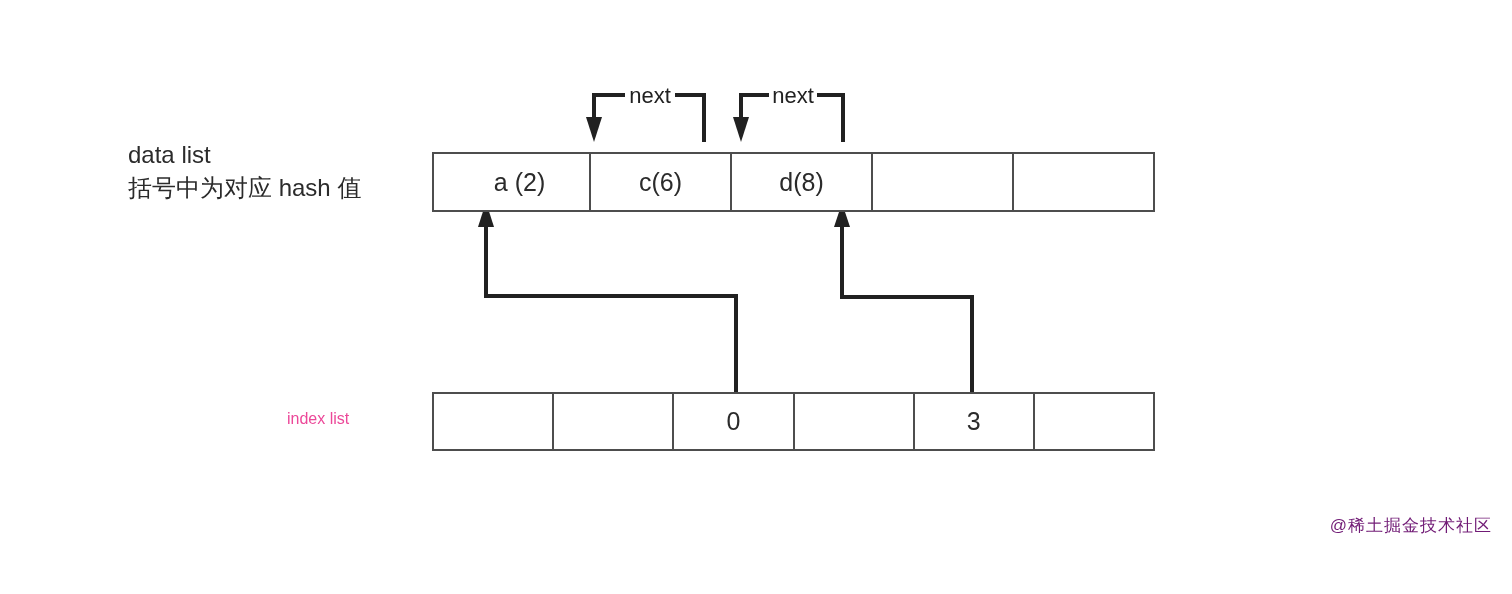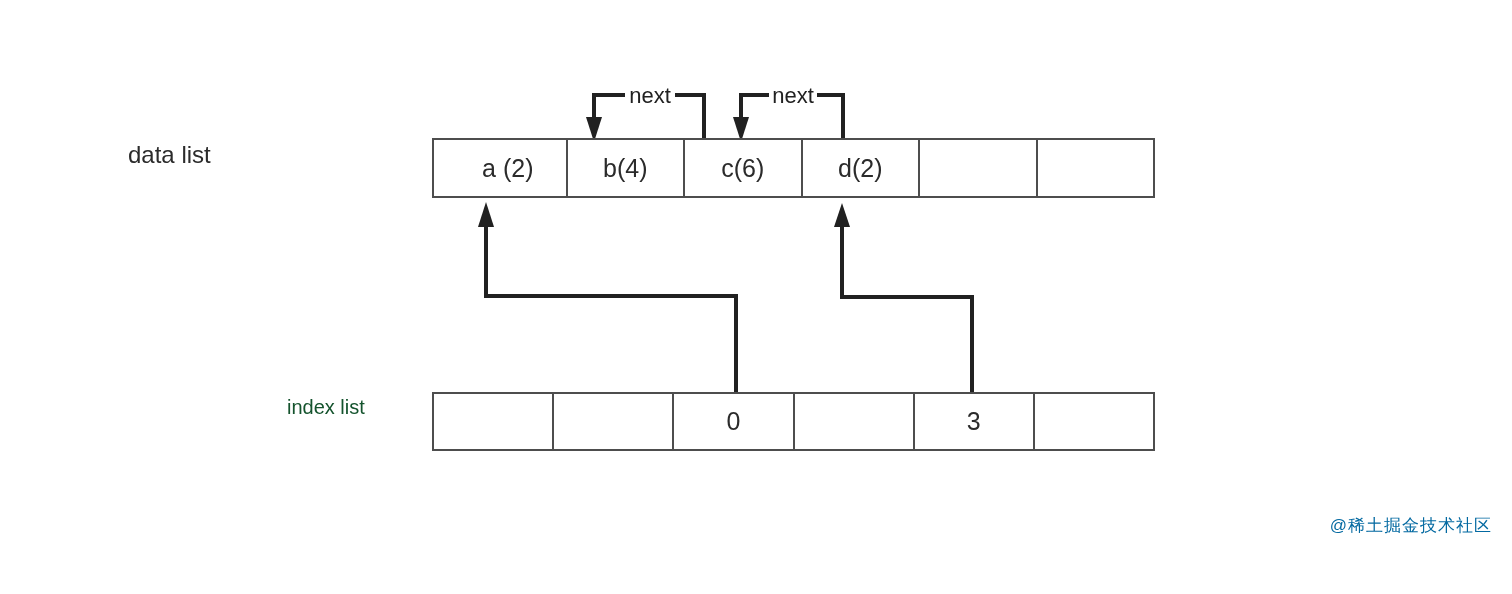--- a/index.html
+++ b/index.html
@@ -19,21 +19,21 @@
     left: 0; top: 0;
     width: 1512px; height: 594px;
   }
   .table {
     position: absolute;
     display: flex;
     box-sizing: border-box;
     border: 2px solid #4d4d4d;
     background: #ffffff;
   }
-  .table-data  { left: 432px; top: 138px; width: 723px; height: 60px; padding-left: 16px; }
+  .table-data  { left: 432px; top: 152px; width: 723px; height: 60px; padding-left: 16px; }
   .table-index { left: 432px; top: 392px; width: 723px; height: 59px; }
   .cell {
     flex: 1 1 0;
     display: flex;
     align-items: center;
     justify-content: center;
     border-right: 2px solid #4d4d4d;
     font-size: 25px;
     color: #2b2b2b;
     white-space: pre;
@@ -42,29 +42,29 @@
   .label-data {
     position: absolute;
     left: 128px; top: 138px; width: 300px;
     text-align: left;
     font-size: 24px;
     line-height: 33px;
     color: #2b2b2b;
   }
   .label-index {
     position: absolute;
-    left: 287px; top: 396px;
-    font-size: 20px;
-    color: #14532d;
+    left: 287px; top: 410px;
+    font-size: 16px;
+    color: #ec4899;
   }
   .watermark {
     position: absolute;
     right: 20px; bottom: 17px;
     font-size: 17px;
-    color: #0369a1;
+    color: #701a75;
     letter-spacing: 1px;
   }
   .next-text {
     font-size: 22px;
     fill: #212121;
   }
 </style>
 </head>
 <body>
 
@@ -92,27 +92,27 @@
     </g>
 
     <g>
       <path d="M 972 392 V 297 H 842 V 226" fill="none" stroke="#212121" stroke-width="4"></path>
       <polygon points="834,227 850,227 842,203" fill="#212121"></polygon>
     </g>
   </svg>
 
   <div class="label-data">
     <div>data list</div>
+    <div>括号中为对应 hash 值</div>
   </div>
 
   <div class="table table-data">
     <div class="cell">a (2)</div>
-    <div class="cell">b(4)</div>
     <div class="cell">c(6)</div>
-    <div class="cell">d(2)</div>
+    <div class="cell">d(8)</div>
     <div class="cell"></div>
     <div class="cell"></div>
   </div>
 
   <div class="label-index">index list</div>
 
   <div class="table table-index">
     <div class="cell"></div>
     <div class="cell"></div>
     <div class="cell">0</div>

